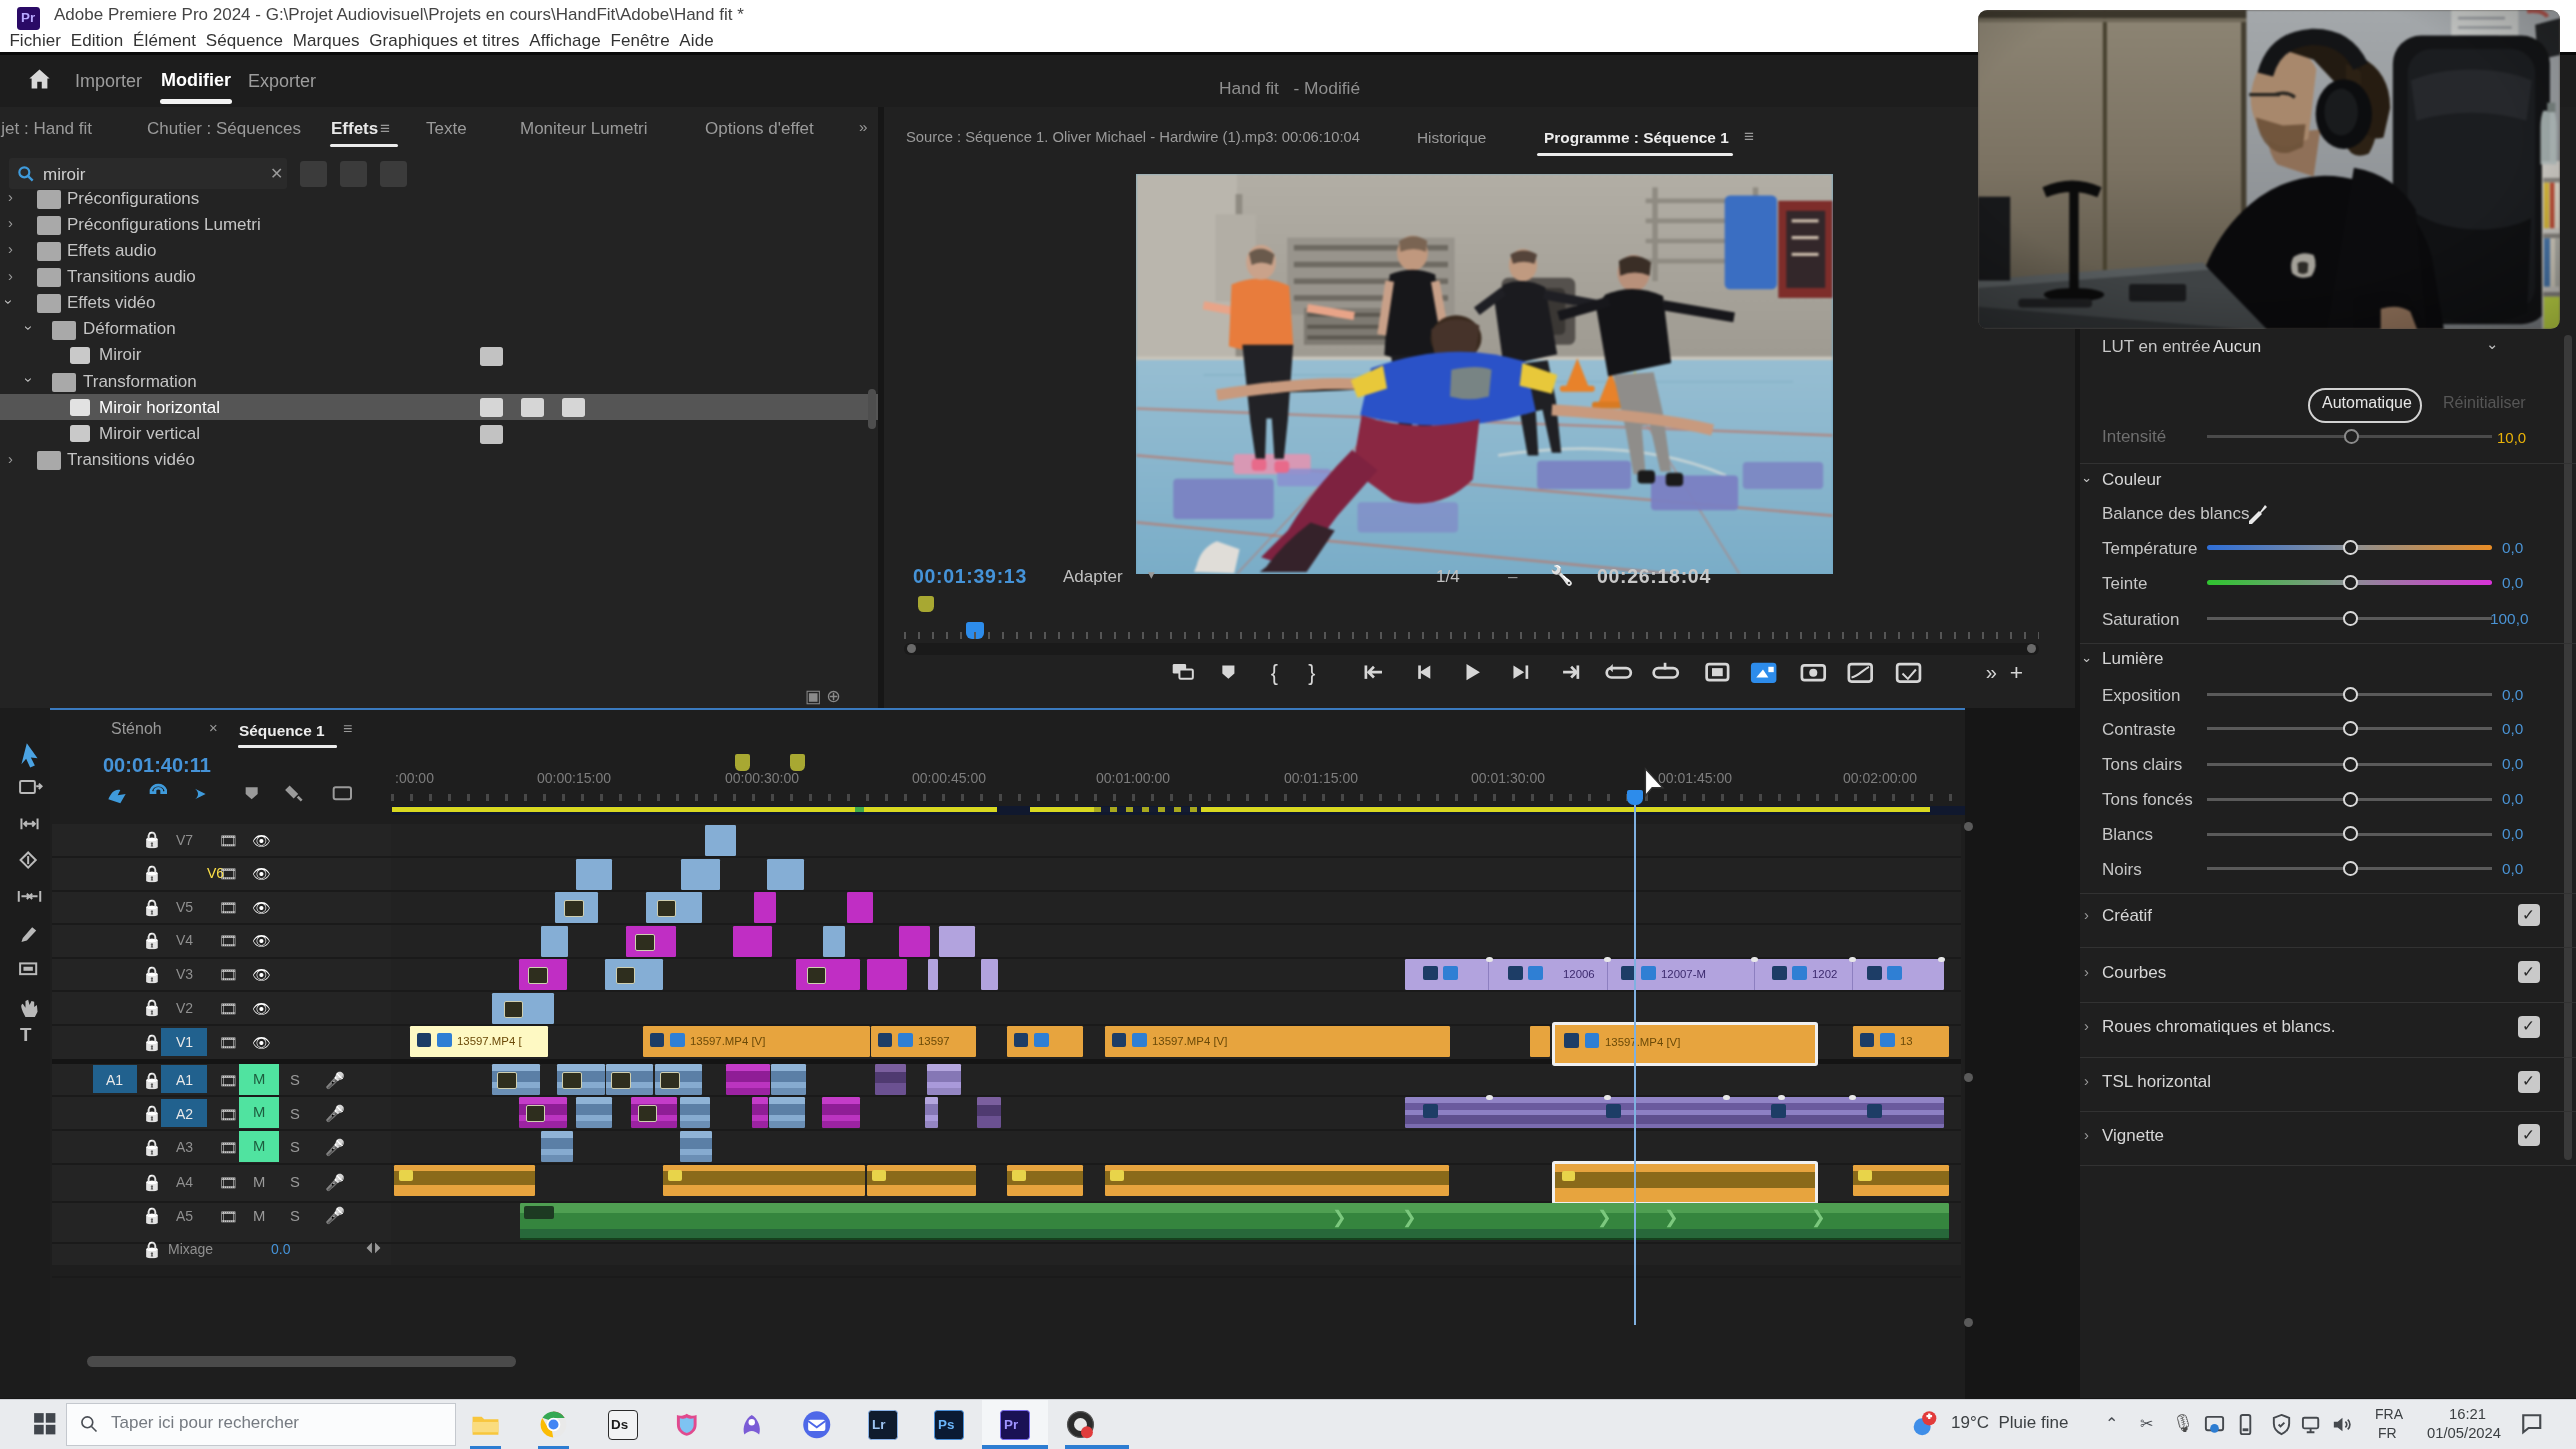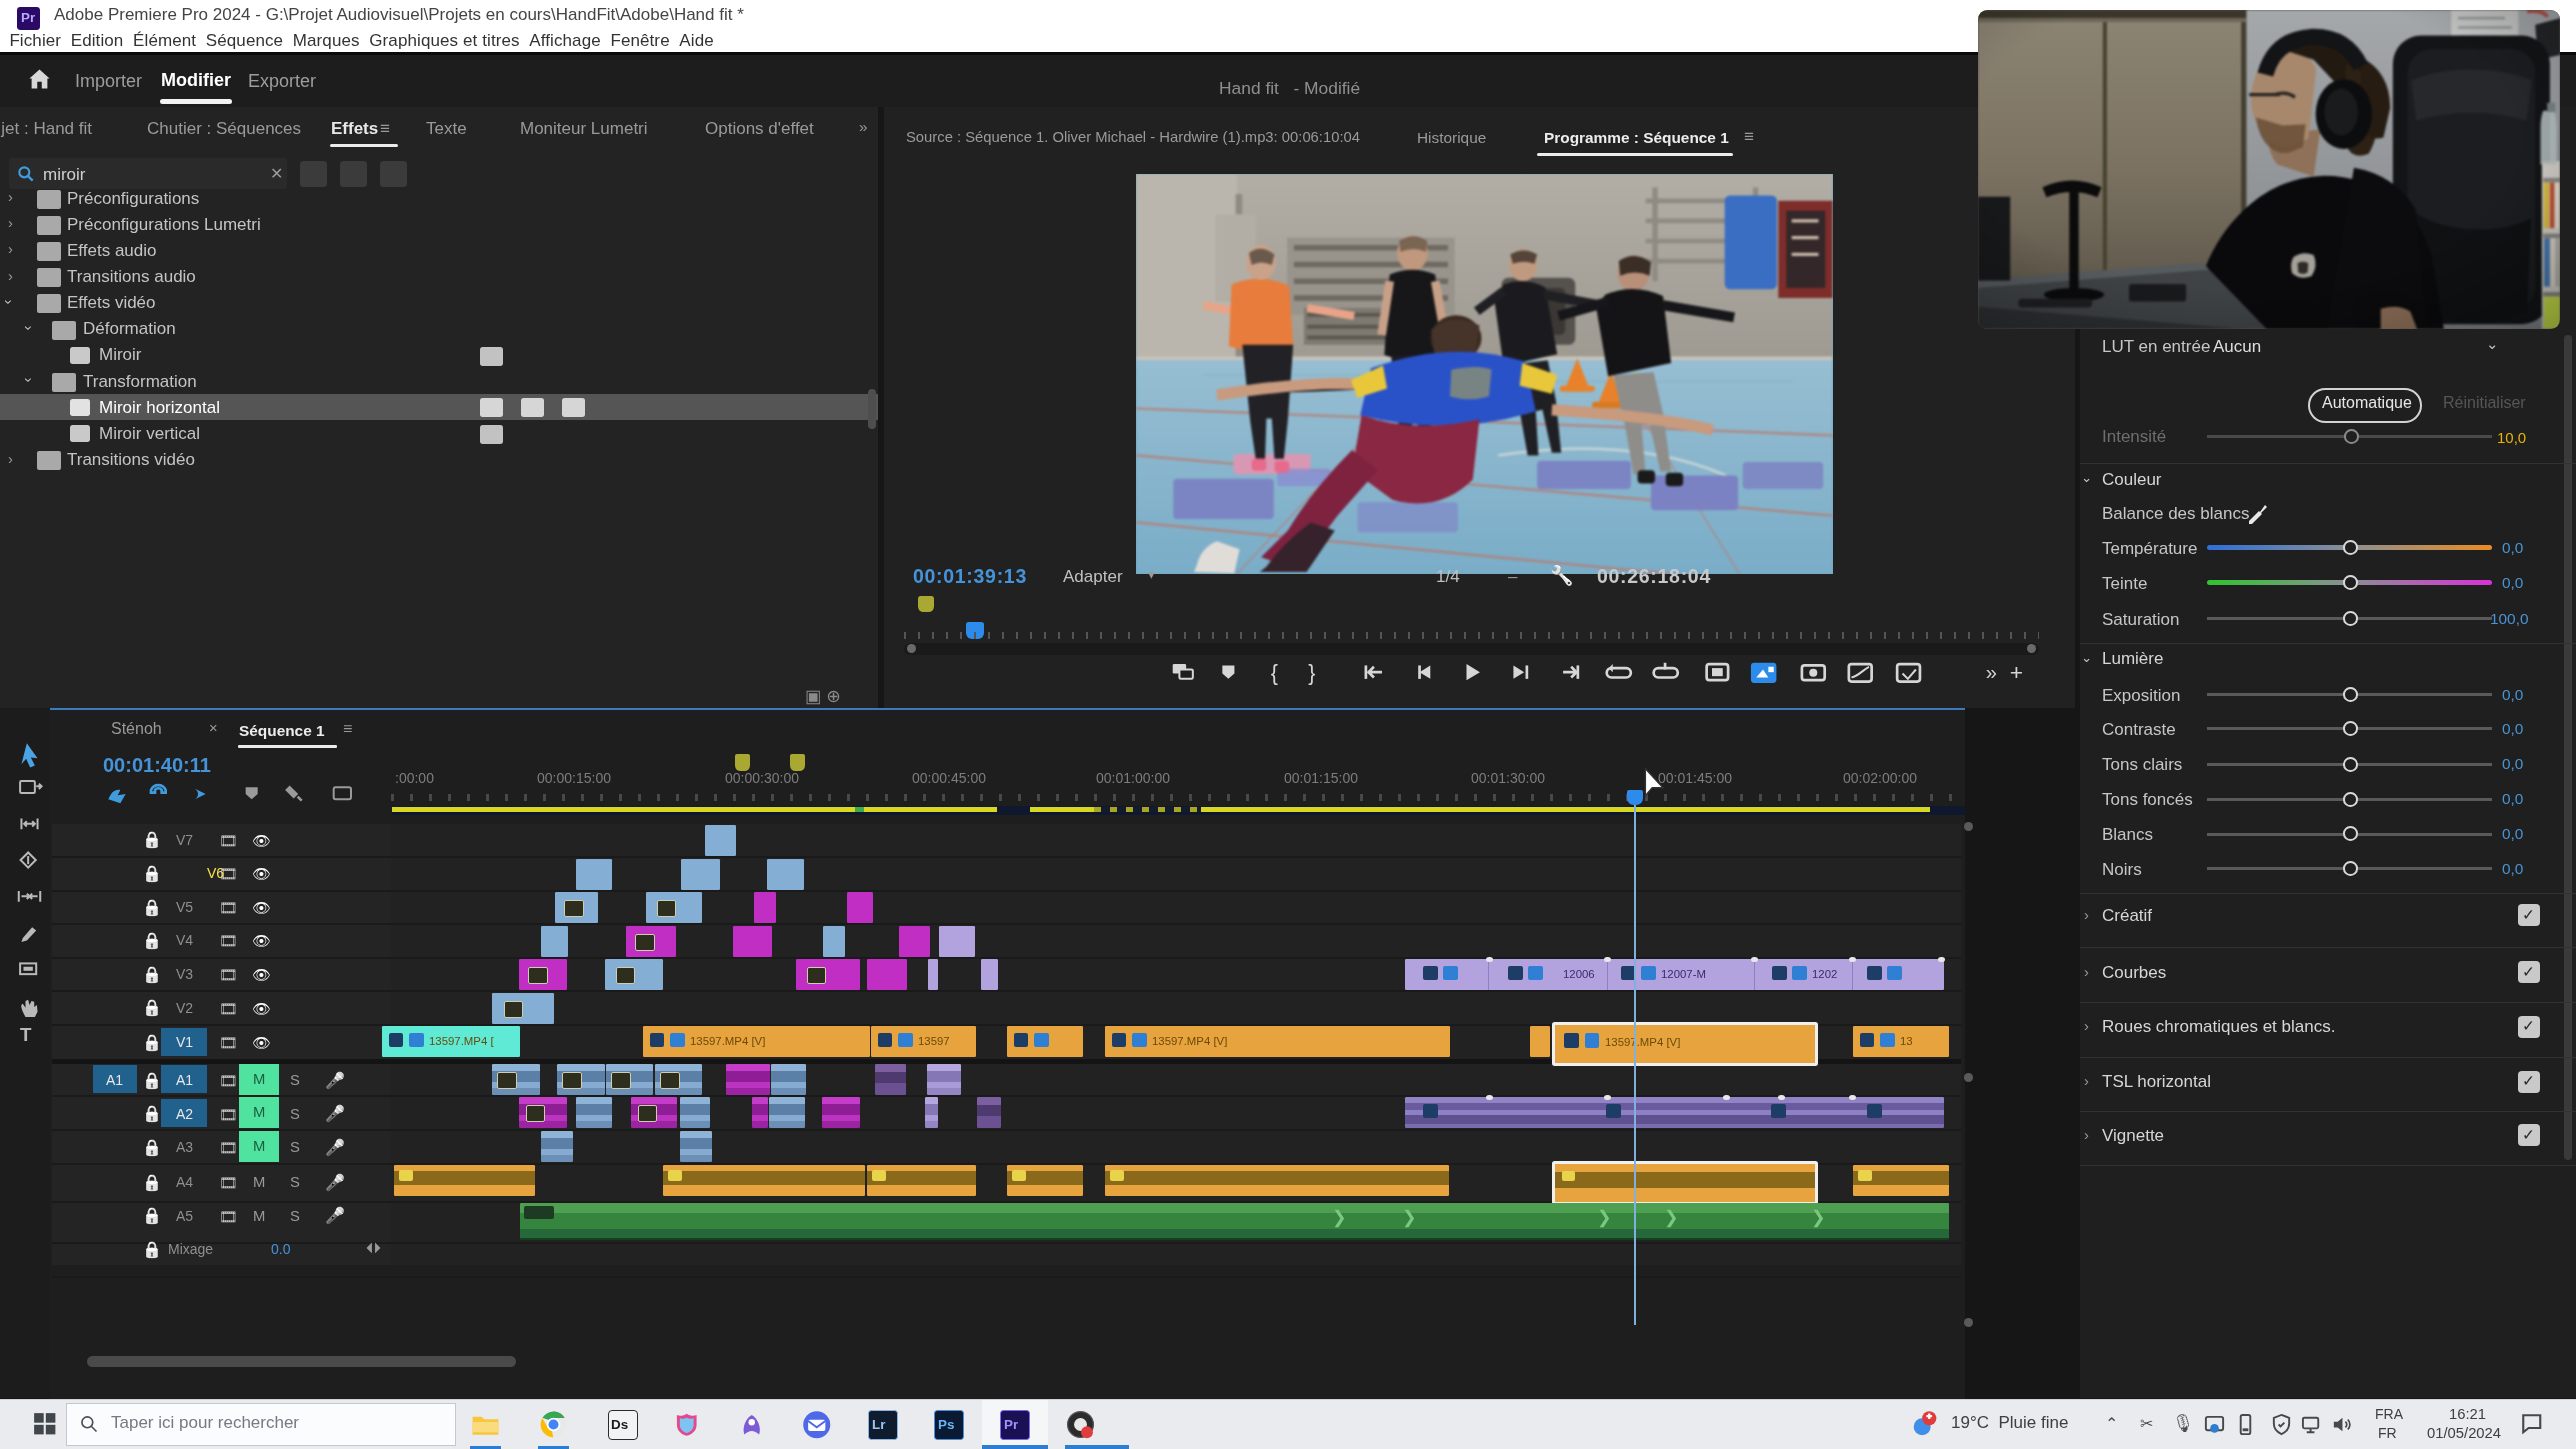--- a/index.html
+++ b/index.html
@@ -616,21 +616,21 @@
 <div class="ab" style="left:199px;top:-2px;width:6.7px;height:5.4px;background:#e8e8e8;border-radius:50%;"></div>
 <div class="ab" style="left:346px;top:-2px;width:6.7px;height:5.4px;background:#e8e8e8;border-radius:50%;"></div>
 <div class="ab" style="left:444px;top:-2px;width:6.7px;height:5.4px;background:#e8e8e8;border-radius:50%;"></div>
 <div class="ab" style="left:533px;top:-2px;width:6.7px;height:5.4px;background:#e8e8e8;border-radius:50%;"></div>
 </div>
 
 <div class="c cb" style="left:492px;top:993px;width:62px;">
           <div class="chip" style="left:12px;"></div>
         </div>
 
-<div class="c" style="left:382px;top:1026px;width:138px;background:#5eead4;">
+<div class="c" style="left:410px;top:1026px;width:138px;background:#fef9c3;">
           <div class="fx1" style="left:6.7px;"></div>
           <div class="fx2" style="left:27px;"></div>
           <div class="ctx" style="left:47px;">13597.MP4 [</div>
         </div>
 <div class="c" style="left:643px;top:1026px;width:227px;background:#e7a43e;">
           <div class="fx1" style="left:6.7px;"></div>
           <div class="fx2" style="left:27px;"></div>
           <div class="ctx" style="left:47px;">13597.MP4 [V]</div>
         </div>
 <div class="c" style="left:871px;top:1026px;width:105px;background:#e7a43e;">

